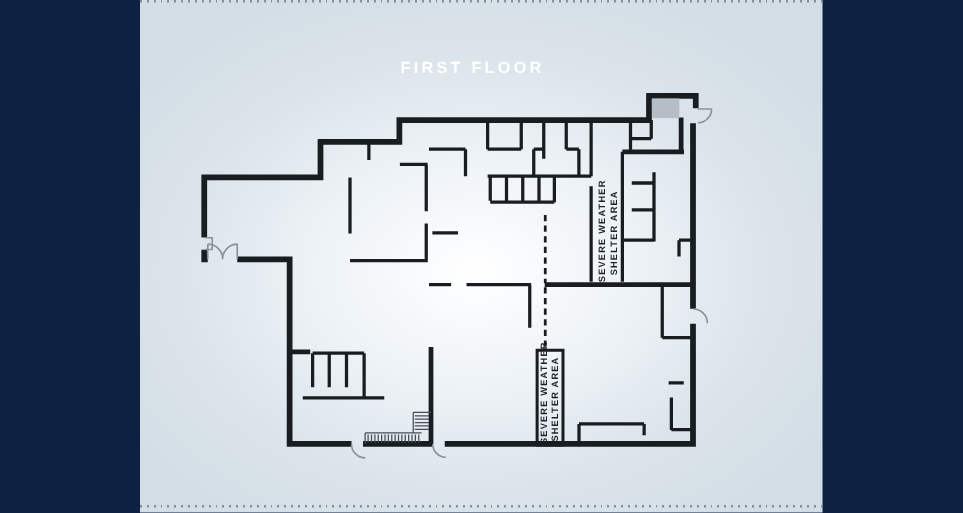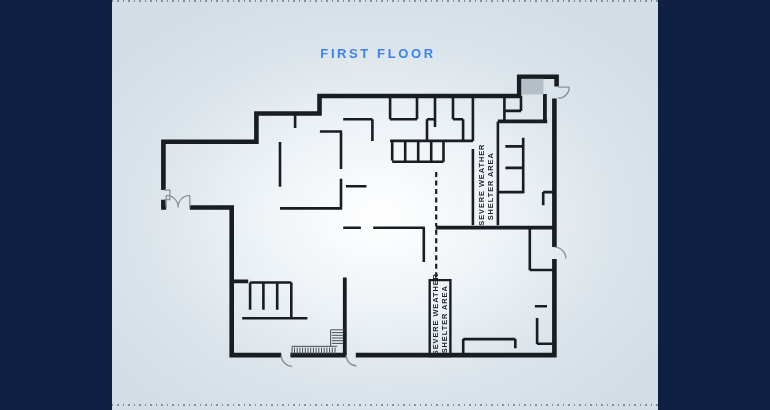--- a/index.html
+++ b/index.html
@@ -18,21 +18,21 @@
   }
   .dots{
     position:absolute;left:112px;width:546px;height:2px;
     background:repeating-linear-gradient(90deg, rgba(46,66,88,.5) 0 1.5px, transparent 1.5px 5.5px);
   }
   .dots.top{top:0;}
   .dots.bottom{top:404px;}
   svg.plan{position:absolute;left:0;top:0;}
   .title{
     position:absolute;left:288px;top:46px;width:180px;text-align:center;
-    font-size:13px;font-weight:bold;letter-spacing:2.6px;color:#3b82f6;
+    font-size:13px;font-weight:bold;letter-spacing:2.6px;color:#ffffff;
   }
   .vlabel{
     position:absolute;font-size:7.4px;font-weight:bold;letter-spacing:.95px;
     line-height:1.25;color:#1e2227;text-align:center;white-space:nowrap;
     transform:rotate(-90deg);
   }
   .vlabel1{left:447px;top:177px;width:79px;}
   .vlabel2{left:404px;top:310px;width:72px;}
 </style>
 </head>

